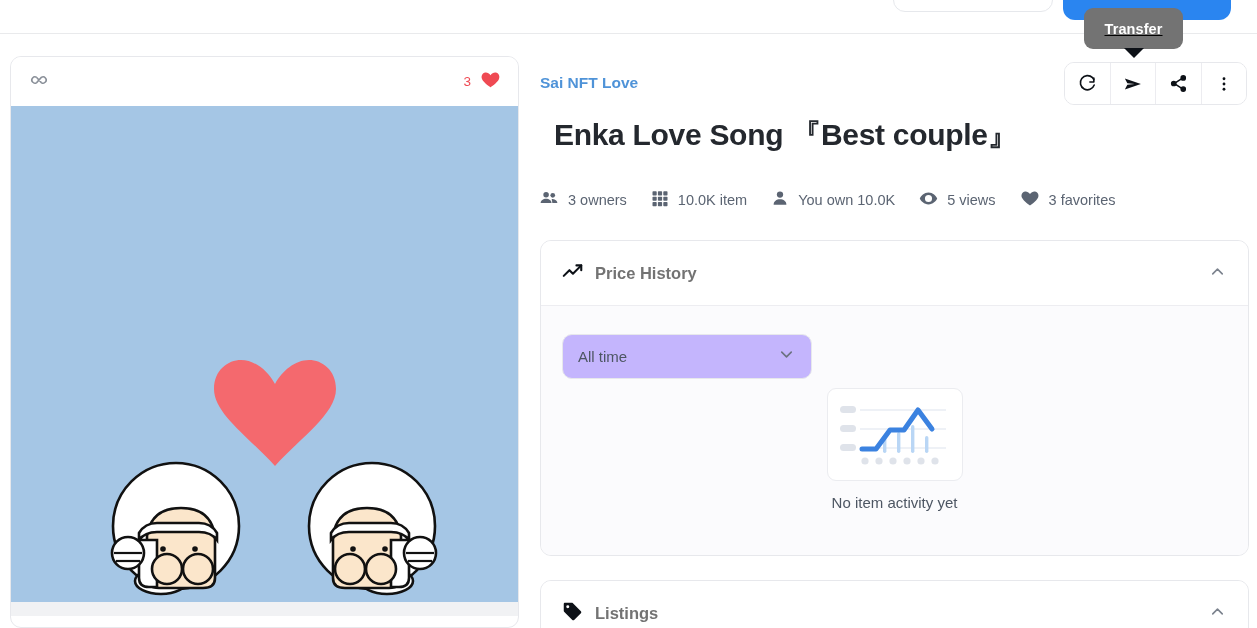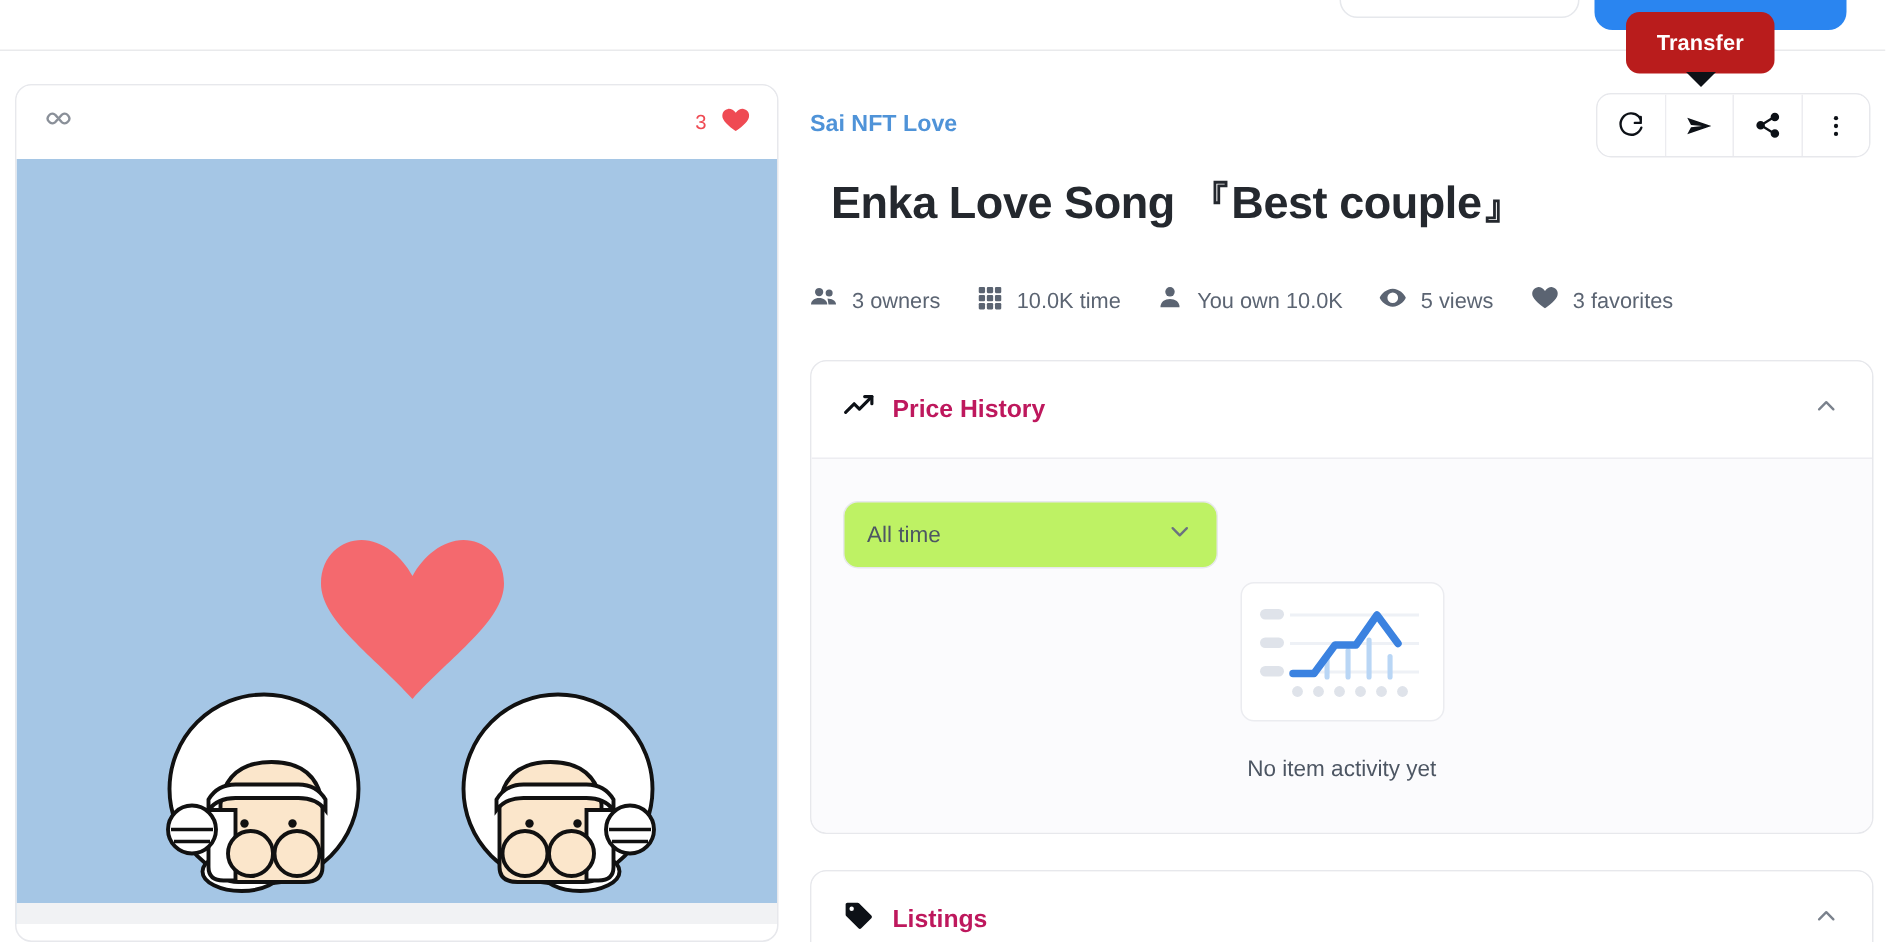--- a/index.html
+++ b/index.html
@@ -14,22 +14,22 @@
   
   .top-strip { position:absolute; top:0; left:0; width:1257px; height:34px; background:#fff;
                border-bottom:1px solid #e9eaec; }
   .top-input { position:absolute; top:-34px; left:893px; width:160px; height:46px;
                background:#fff; border:1px solid #e6e8ec; border-radius:12px; }
   .top-blue-btn { position:absolute; top:-34px; left:1063px; width:168px; height:54px;
                   background:#2a85f0; border-radius:12px; }
 
   
   .tooltip { position:absolute; top:8px; left:1084px; width:99px; height:41px;
-             background:#b91c1c; border-radius:9px; display:flex; align-items:center;
-             justify-content:center; z-index:30; }
+             background:#737373; border-radius:9px; display:flex; align-items:center;
+             justify-content:center; z-index:30;text-decoration:underline; }
   .tooltip-label { color:#fff; font-size:14.5px; font-weight:700; letter-spacing:.1px; }
   .tooltip-arrow { position:absolute; top:48px; left:1124px; width:0; height:0;
                    border-left:10px solid transparent; border-right:10px solid transparent;
                    border-top:10px solid #0d1117; z-index:30; }
 
   
   .toolbar { position:absolute; top:62px; left:1064px; width:183px; height:43px;
              background:#fff; border:1px solid #e7e8ec; border-radius:10px;
              display:flex; align-items:stretch; overflow:hidden; }
   .tb-btn { flex:1; display:flex; align-items:center; justify-content:center;
@@ -62,36 +62,36 @@
   .stat { display:flex; align-items:center; gap:9px; }
   .stat-label { font-size:14.5px; color:#5b6472; }
 
   
   .panel { position:absolute; left:540px; width:709px; background:#fff;
            border:1px solid #e7e8ec; border-radius:11px; overflow:hidden; }
   .panel-ph { top:240px; height:316px; }
   .panel-li { top:580px; height:120px; }
   .panel-head { height:64px; display:flex; align-items:center; padding:0 21px;
                 background:#fff; cursor:pointer; }
-  .panel-title { font-size:16.5px; font-weight:700; color:#be185d; margin-left:12px; }
+  .panel-title { font-size:16.5px; font-weight:700; color:#737373; margin-left:12px; }
   .panel-chev { margin-left:auto; }
   .panel-body { background:#fbfbfd; border-top:1px solid #ededf1; height:252px;
                 position:relative; }
 
   .select-box { position:absolute; top:28px; left:21px; width:250px; height:45px;
-                background:#bef264; border:1px solid #e7e8ec; border-radius:10px;
+                background:#c4b5fd; border:1px solid #e7e8ec; border-radius:10px;
                 display:flex; align-items:center; padding:0 15px; cursor:pointer; }
   .select-value { font-size:15px; color:#4d5663; }
   .select-chev { margin-left:auto; }
 
   .empty-state { position:absolute; top:82px; left:0; right:0;
                  display:flex; flex-direction:column; align-items:center; }
   .empty-art { width:136px; height:93px; background:#fff; border:1px solid #ebecf0;
                border-radius:9px; display:flex; align-items:center; justify-content:center; }
-  .empty-text { margin-top:23px; font-size:15px; color:#4d5663; }
+  .empty-text { margin-top:13px; font-size:15px; color:#4d5663; }
 </style>
 </head>
 <body>
 
 <div class="page">
 
   <div class="top-strip">
     <div class="top-input"></div>
     <div class="top-blue-btn"></div>
   </div>
@@ -222,21 +222,21 @@
             <rect x="9.2" y="3" width="5.6" height="5.6" rx="1"></rect>
             <rect x="16.4" y="3" width="5.6" height="5.6" rx="1"></rect>
           <rect x="2" y="10.2" width="5.6" height="5.6" rx="1"></rect>
             <rect x="9.2" y="10.2" width="5.6" height="5.6" rx="1"></rect>
             <rect x="16.4" y="10.2" width="5.6" height="5.6" rx="1"></rect>
           <rect x="2" y="17.4" width="5.6" height="5.6" rx="1"></rect>
             <rect x="9.2" y="17.4" width="5.6" height="5.6" rx="1"></rect>
             <rect x="16.4" y="17.4" width="5.6" height="5.6" rx="1"></rect>
         </svg>
       </span>
-      <span class="stat-label">10.0K time</span>
+      <span class="stat-label">10.0K item</span>
     </div>
     <div class="stat">
       <span>
         <svg width="18" height="18" viewBox="0 0 24 24" fill="#5b6472">
           <circle cx="12" cy="7.4" r="4.2"></circle>
           <path d="M3.5 21c0-4.6 3.9-7.2 8.5-7.2s8.5 2.6 8.5 7.2z"></path>
         </svg>
       </span>
       <span class="stat-label">You own 10.0K</span>
     </div>

